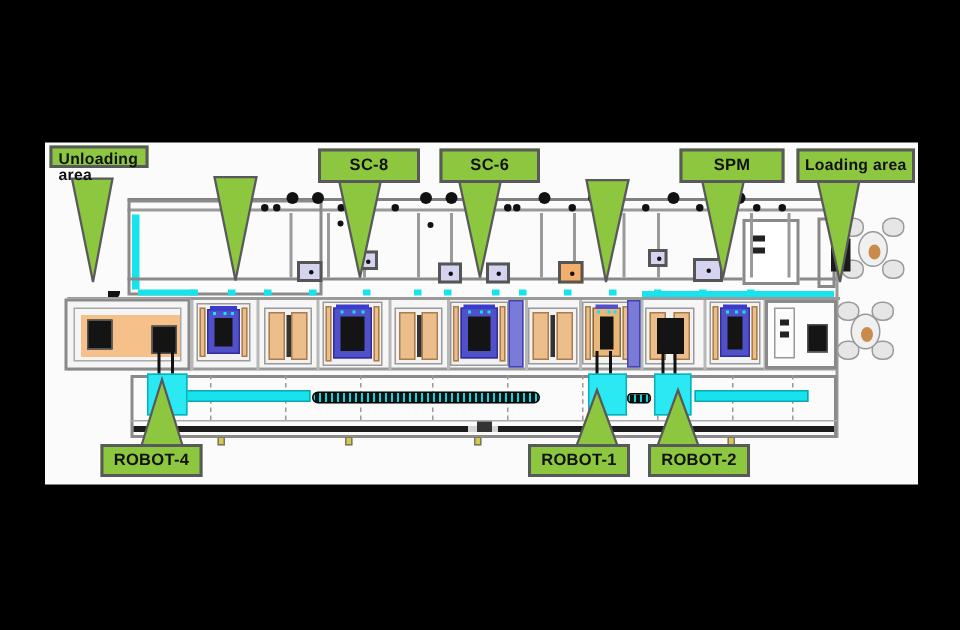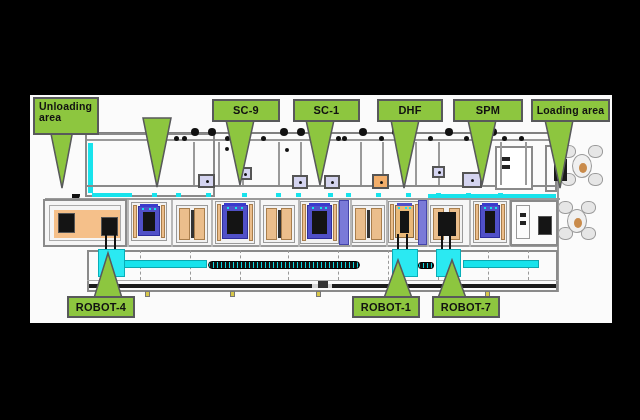--- a/index.html
+++ b/index.html
@@ -3,21 +3,21 @@
 <meta charset="utf-8">
 <style>
   html,body{margin:0;padding:0;background:#000;}
   #stage{position:relative;width:640px;height:420px;background:#000;overflow:hidden;
          font-family:"Liberation Sans",sans-serif;}
   #canvas{position:absolute;left:30px;top:95px;width:582px;height:228px;background:#FBFBFB;z-index:1;}
   #tails{position:absolute;left:0;top:0;width:640px;height:420px;z-index:4;pointer-events:none;}
   .callout{position:absolute;background:#8DC63F;border:2px solid #58595B;color:#111;
            font-weight:bold;font-size:11px;line-height:19px;text-align:center;
            box-sizing:border-box;z-index:5;letter-spacing:0.2px;}
-  #lbl-unloading{left:33px;top:97px;width:66px;height:38px;font-size:10.5px;line-height:11px;
+  #lbl-unloading{left:33px;top:97px;width:66px;height:15px;font-size:10.5px;line-height:11px;
                  text-align:left;padding:2px 0 0 4px;}
   #lbl-dry{left:129px;top:97px;width:64px;height:23px;}
   #lbl-sc2{left:212px;top:99px;width:68px;height:23px;}
   #lbl-sc1{left:293px;top:99px;width:67px;height:23px;}
   #lbl-dhf{left:377px;top:99px;width:66px;height:23px;}
   #lbl-spm{left:453px;top:99px;width:70px;height:23px;}
   #lbl-loading{left:531px;top:99px;width:79px;height:23px;font-size:10.5px;}
   #lbl-robot3{left:67px;top:296px;width:68px;height:22px;line-height:18px;}
   #lbl-robot2{left:352px;top:296px;width:68px;height:22px;line-height:18px;}
   #lbl-robot1{left:432px;top:296px;width:68px;height:22px;line-height:18px;}
@@ -273,21 +273,20 @@
     <polygon points="306,120 334,120 320,185" fill="#8DC63F" stroke="#58595B" stroke-width="1.5"></polygon>
     <polygon points="391,120 419,120 404,188" fill="#8DC63F" stroke="#58595B" stroke-width="1.5"></polygon>
     <polygon points="468,120 496,120 482,185" fill="#8DC63F" stroke="#58595B" stroke-width="1.5"></polygon>
     <polygon points="545,120 573,120 560,188" fill="#8DC63F" stroke="#58595B" stroke-width="1.5"></polygon>
     <polygon points="94,298 122,298 108,253" fill="#8DC63F" stroke="#58595B" stroke-width="1.5"></polygon>
     <polygon points="384,298 412,298 398,260" fill="#8DC63F" stroke="#58595B" stroke-width="1.5"></polygon>
     <polygon points="438,298 466,298 452,260" fill="#8DC63F" stroke="#58595B" stroke-width="1.5"></polygon>
   </svg>
 
   <div class="callout" id="lbl-unloading">Unloading area</div>
-  <div class="callout" id="lbl-sc2">SC-9</div>
-  <div class="callout" id="lbl-sc1">SC-1</div>
-  <div class="callout" id="lbl-dhf">DHF</div>
+  <div class="callout" id="lbl-sc2">SC-8</div>
+  <div class="callout" id="lbl-sc1">SC-6</div>
   <div class="callout" id="lbl-spm">SPM</div>
   <div class="callout" id="lbl-loading">Loading area</div>
   <div class="callout" id="lbl-robot3">ROBOT-4</div>
   <div class="callout" id="lbl-robot2">ROBOT-1</div>
-  <div class="callout" id="lbl-robot1">ROBOT-7</div>
+  <div class="callout" id="lbl-robot1">ROBOT-2</div>
 </div>
 
 </body></html>

